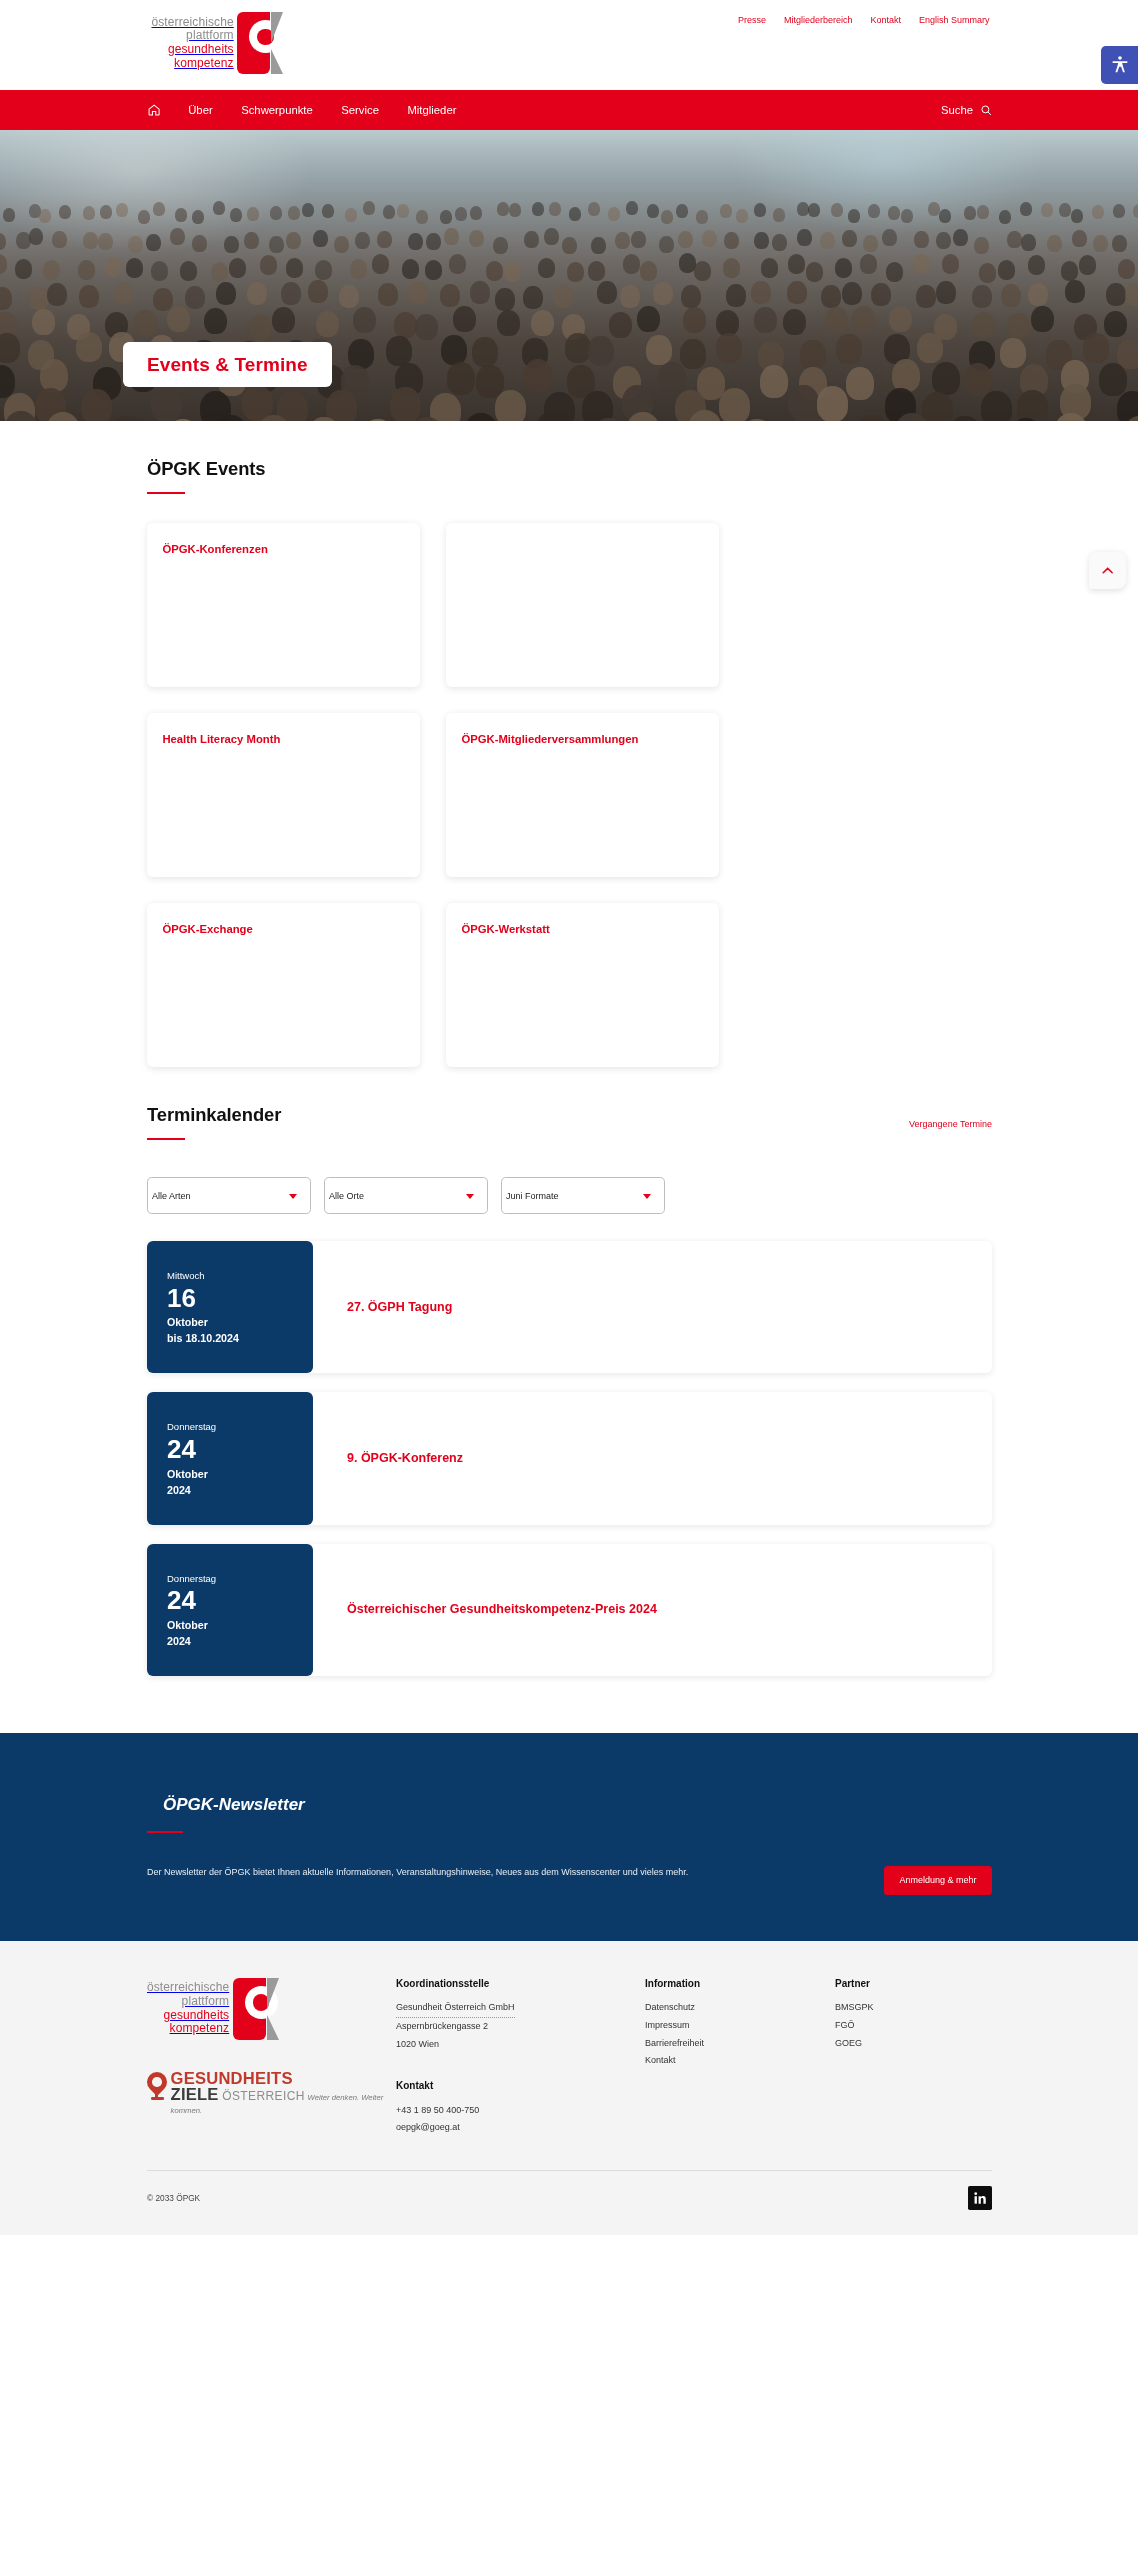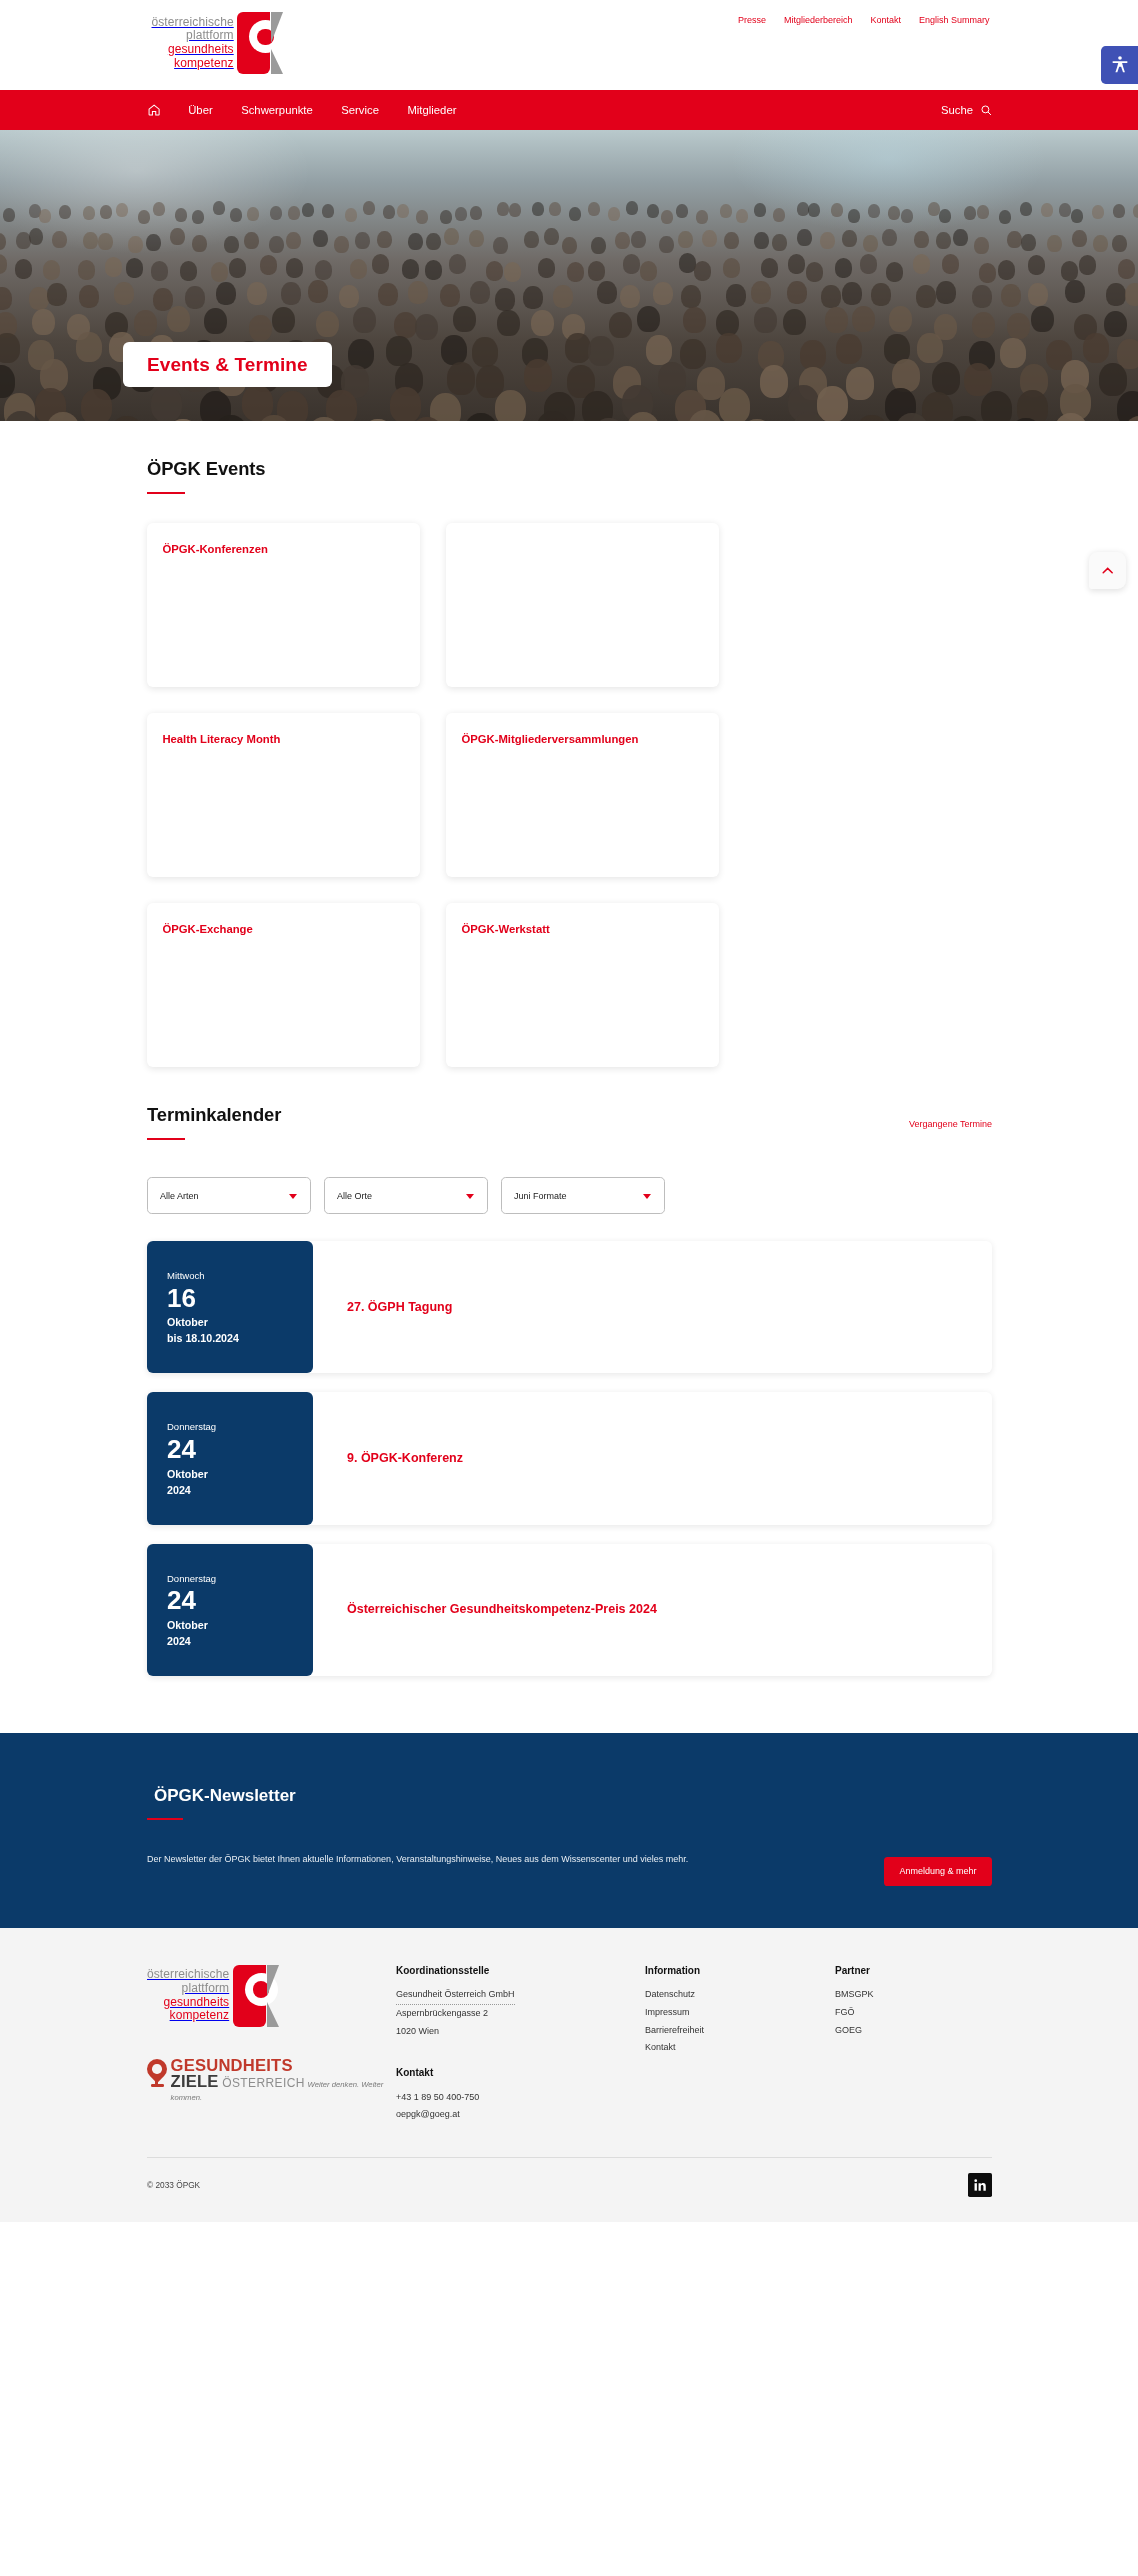--- a/index.html
+++ b/index.html
@@ -212,21 +212,21 @@
     content:""; position:absolute; left:0; right:0; top:0; height:52%;
     background:repeating-linear-gradient(90deg,
       rgba(190,195,200,.75) 0 3px, transparent 3px 10.7px,
       rgba(225,180,40,.7) 10.7px 13.6px, transparent 13.6px 21.4px);
   }
 
   
   .filters { display:flex; gap:13px; padding:0 22.5px; margin-top:37px; }
   .filter {
     width:164px; height:37px; border:0.6px solid #bdbdbd; border-radius:4.7px;
-    background:#fff; display:flex; align-items:center; padding:0 12px;
+    background:#fff; display:flex; align-items:center; padding:0 4px;
     position:relative; cursor:pointer;
   }
   .filter span { font-size:9px; color:#222; }
   .filter .caret {
     position:absolute; right:13px; top:50%; margin-top:-1.8px;
     width:0; height:0; border-left:4.2px solid transparent; border-right:4.2px solid transparent;
     border-top:5.3px solid #e2001a;
   }
 
   .events { padding:0 22.5px; margin-top:27px; display:flex; flex-direction:column; gap:19px; }
@@ -246,21 +246,21 @@
   .event-title {
     flex:1; display:flex; align-items:center; padding:0 34px;
   }
   .event-title a {
     color:#e2001a; font-size:12.5px; font-weight:bold; text-decoration:none; line-height:1.4;
   }
 
   
   .newsletter { background:#0b3a69; margin-top:57px; padding:46px 0 51px; }
   .nl-inner { width:890px; margin:0 auto; padding:0 22.5px; position:relative; }
-  .nl-title { color:#fff; font-size:17px; font-weight:bold; margin:7px; }
+  .nl-title { color:#fff; font-size:17px; font-weight:bold; margin:16px;font-style:italic; }
   .nl-rule { width:36px; height:2.4px; background:#e2001a; margin-top:12px; }
   .nl-text {
     color:#e8eef4; font-size:9px; line-height:1.85; margin-top:31px;
     max-width:647px;
   }
   .nl-btn {
     position:absolute; right:22.5px; top:71px;
     background:#e2001a; color:#fff; font-size:9px;
     border:none; border-radius:3.6px; padding:9.5px 15.4px; cursor:pointer;
     white-space:nowrap;

